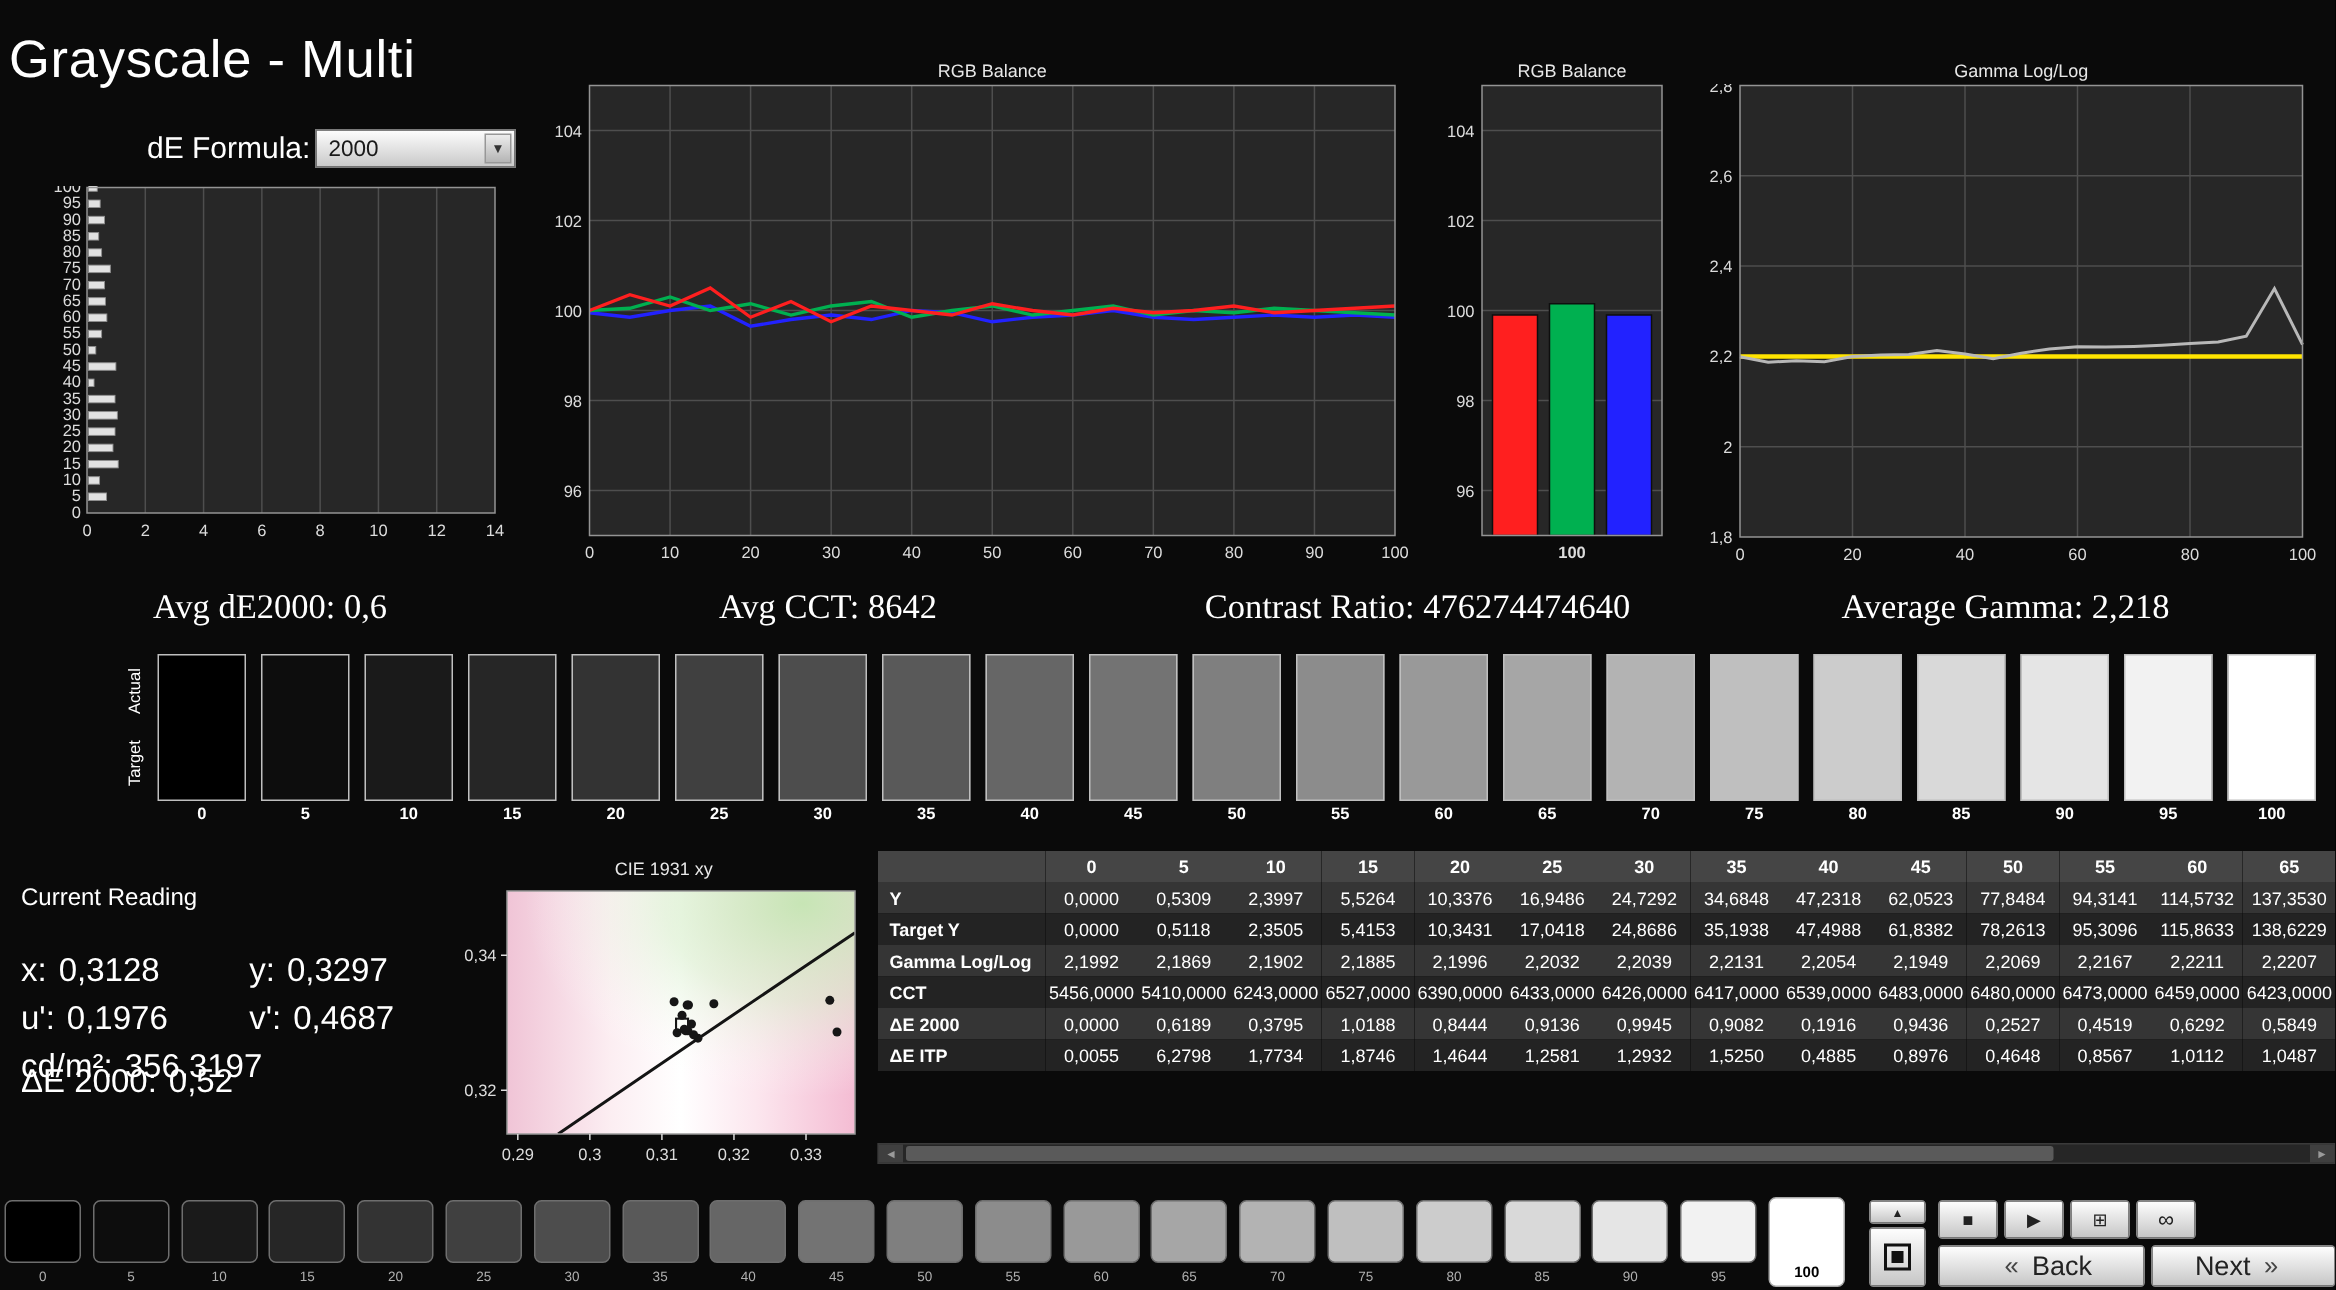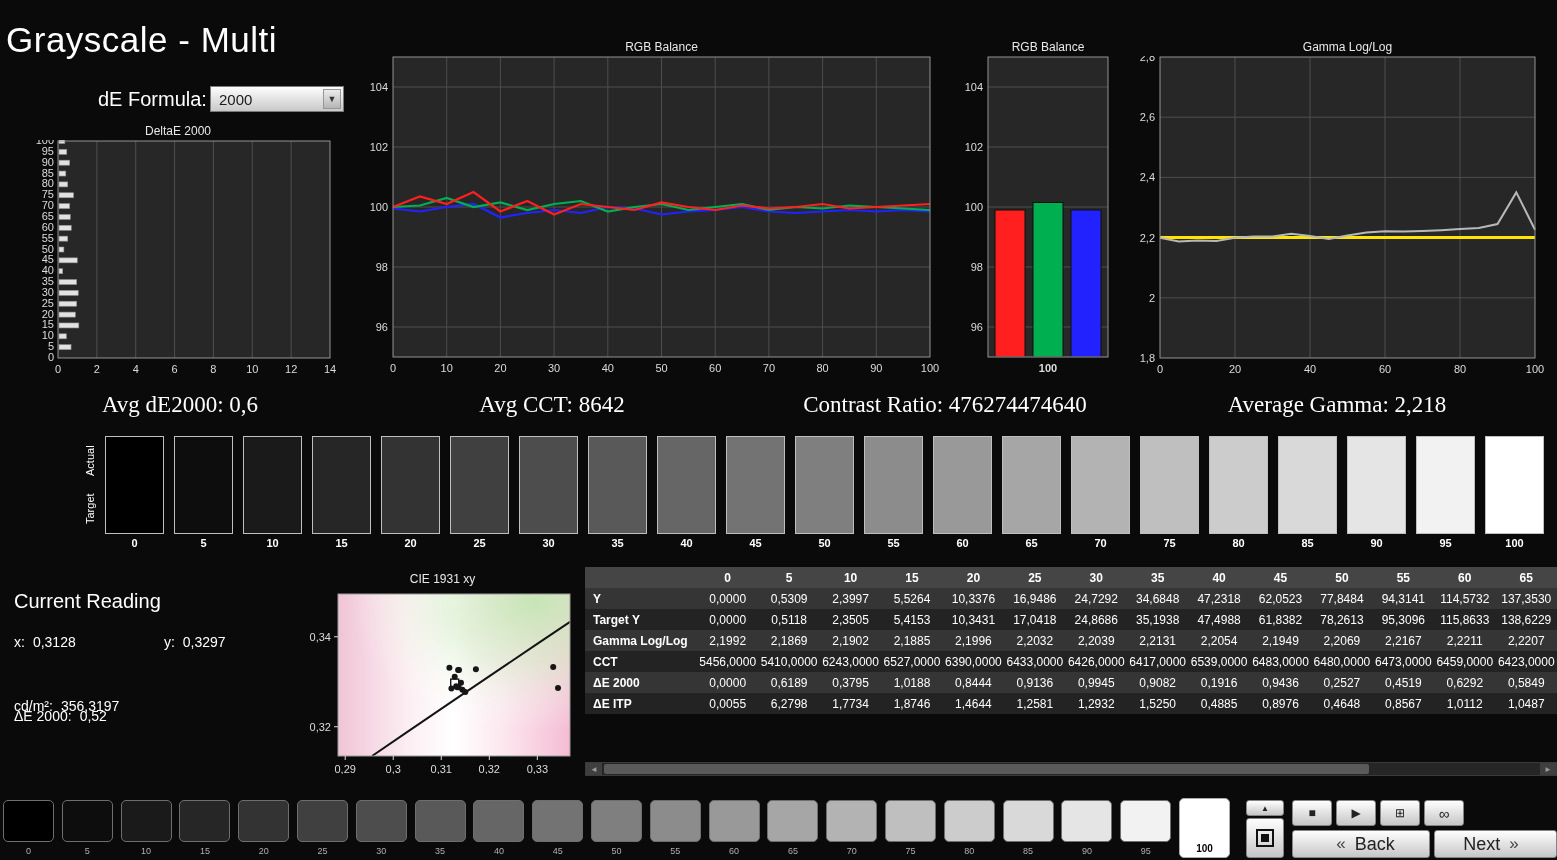--- a/index.html
+++ b/index.html
@@ -16,22 +16,22 @@
   .chart{position:absolute;}
   .chart-title{height:16px;text-align:center;font-size:12px;color:#e8e8e8;}
   svg{display:block;}
   svg text{fill:#dcdcdc;font-size:11px;font-family:"Liberation Sans",sans-serif;}
   .stat{position:absolute;top:392px;font-size:23px;transform:translateX(-50%);white-space:nowrap;font-family:Liberation Serif, serif;}
   .swatch-strip{position:absolute;left:80px;top:433px;width:1477px;height:124px;}
   .rot-label{position:absolute;left:4px;width:16px;font-size:11px;color:#fff;writing-mode:vertical-rl;
              transform:rotate(180deg);text-align:center;}
   .swatch{position:absolute;top:3px;width:59px;height:98px;border:1px solid #bfbfbf;box-sizing:border-box;}
   .swatch-label{position:absolute;top:104px;width:59px;text-align:center;font-size:11px;font-weight:bold;color:#fff;}
-  .cr-heading{position:absolute;left:14px;top:590px;font-size:20px;}
-  .cr-line{position:absolute;left:14px;font-size:14px;white-space:nowrap;}
+  .cr-heading{position:absolute;left:14px;top:590px;font-size:16px;}
+  .cr-line{position:absolute;left:14px;font-size:22px;white-space:nowrap;}
   .cr-group{display:inline-block;min-width:146px;}
   .cr-group .lab{margin-right:8px;}
   .table-wrap{position:absolute;left:585px;top:567px;width:972px;}
   table{border-collapse:collapse;table-layout:fixed;width:972px;}
   th,td{height:21px;padding:0;font-size:12px;text-align:center;overflow:hidden;white-space:nowrap;color:#fff;}
   thead th{background:#454545;font-weight:bold;}
   tbody tr:nth-child(odd){background:#353535;}
   tbody tr:nth-child(even){background:#232323;}
   th.rlabel{text-align:left;padding-left:8px;font-weight:bold;}
   .scrollbar{position:absolute;left:585px;top:762px;width:972px;height:14px;background:#262626;
@@ -62,21 +62,20 @@
 
   <div class="page-title">Grayscale - Multi</div>
 
   <span class="formula-label">dE Formula:</span>
   <div class="dropdown">
     <span>2000</span>
     <span class="dd-arrow">▼</span>
   </div>
 
   <div class="chart" style="left:8px;top:124px;width:340px;height:258px;">
-    <div class="chart-title">DeltaE 2000</div>
     <svg id="svg-deltae" width="340" height="242">
         <rect x="50" y="1" width="272" height="217" fill="#272727"></rect>
         <text x="50" y="233" text-anchor="middle">0</text>
         <line x1="88.85714285714286" y1="1" x2="88.85714285714286" y2="218" stroke="#4e4e4e"></line>
         <text x="88.85714285714286" y="233" text-anchor="middle">2</text>
         <line x1="127.71428571428571" y1="1" x2="127.71428571428571" y2="218" stroke="#4e4e4e"></line>
         <text x="127.71428571428571" y="233" text-anchor="middle">4</text>
         <line x1="166.57142857142856" y1="1" x2="166.57142857142856" y2="218" stroke="#4e4e4e"></line>
         <text x="166.57142857142856" y="233" text-anchor="middle">6</text>
         <line x1="205.42857142857142" y1="1" x2="205.42857142857142" y2="218" stroke="#4e4e4e"></line>
@@ -276,20 +275,24 @@
         <div class="swatch" style="left: 1405px; background: rgb(255, 255, 255);"></div>
         <div class="swatch-label" style="left: 1405px;">100</div>
       </div>
   </div>
 
   <div class="cr-heading">Current Reading</div>
   <div class="cr-line" style="top:634px;">
     <span class="cr-group"><span class="lab">x:</span><span>0,3128</span></span>
     <span class="cr-group"><span class="lab">y:</span><span>0,3297</span></span>
   </div>
+  <div class="cr-line" style="top:666px;">
+    <span class="cr-group"><span class="lab">u':</span><span>0,1976</span></span>
+    <span class="cr-group"><span class="lab">v':</span><span>0,4687</span></span>
+  </div>
   <div class="cr-line" style="top:698px;">
     <span class="cr-group"><span class="lab">cd/m²:</span><span>356,3197</span></span>
   </div>
   <div class="cr-line" style="top:708px;">
     <span class="cr-group"><span class="lab">ΔE 2000:</span><span>0,52</span></span>
   </div>
 
   <div class="chart" style="left:305px;top:572px;width:275px;height:200px;">
     <div class="chart-title">CIE 1931 xy</div>
     <svg id="svg-cie" width="275" height="186">

